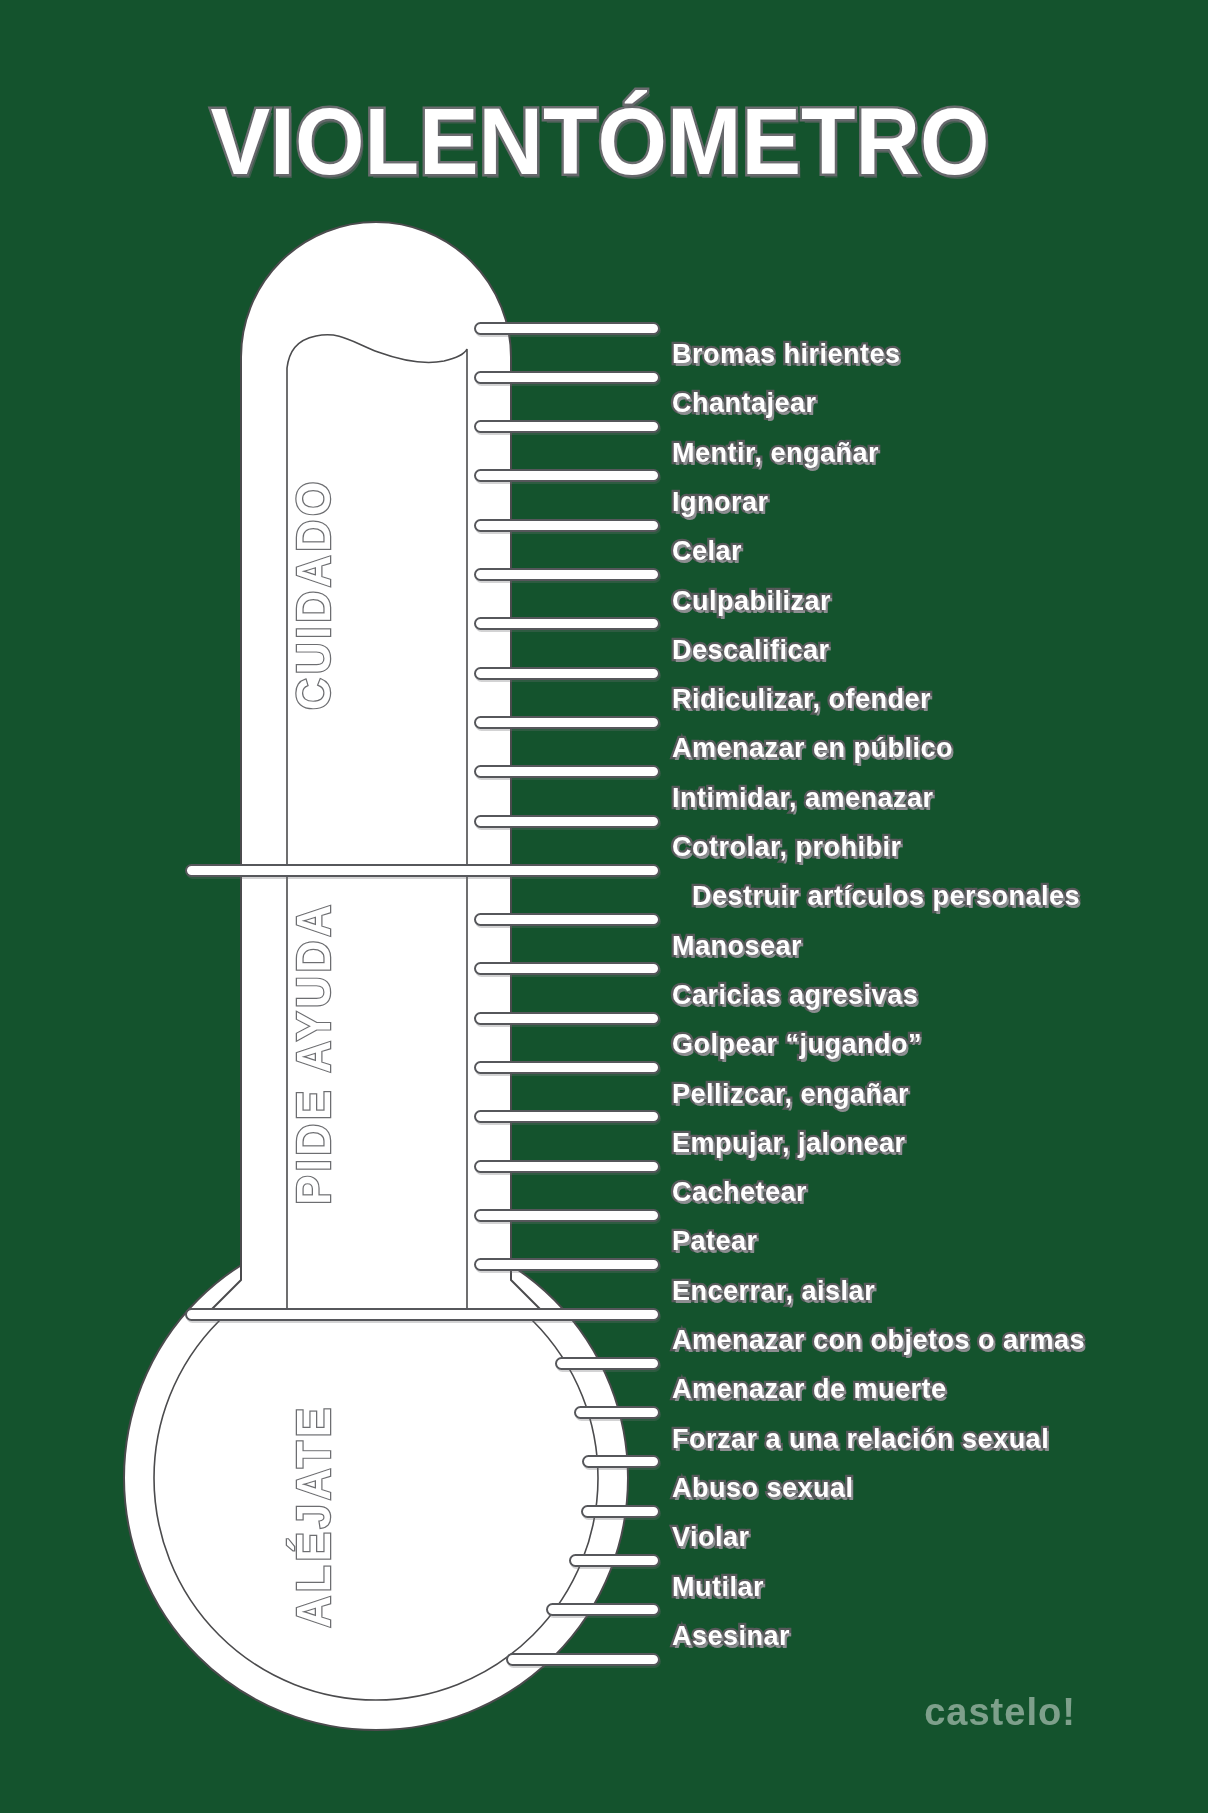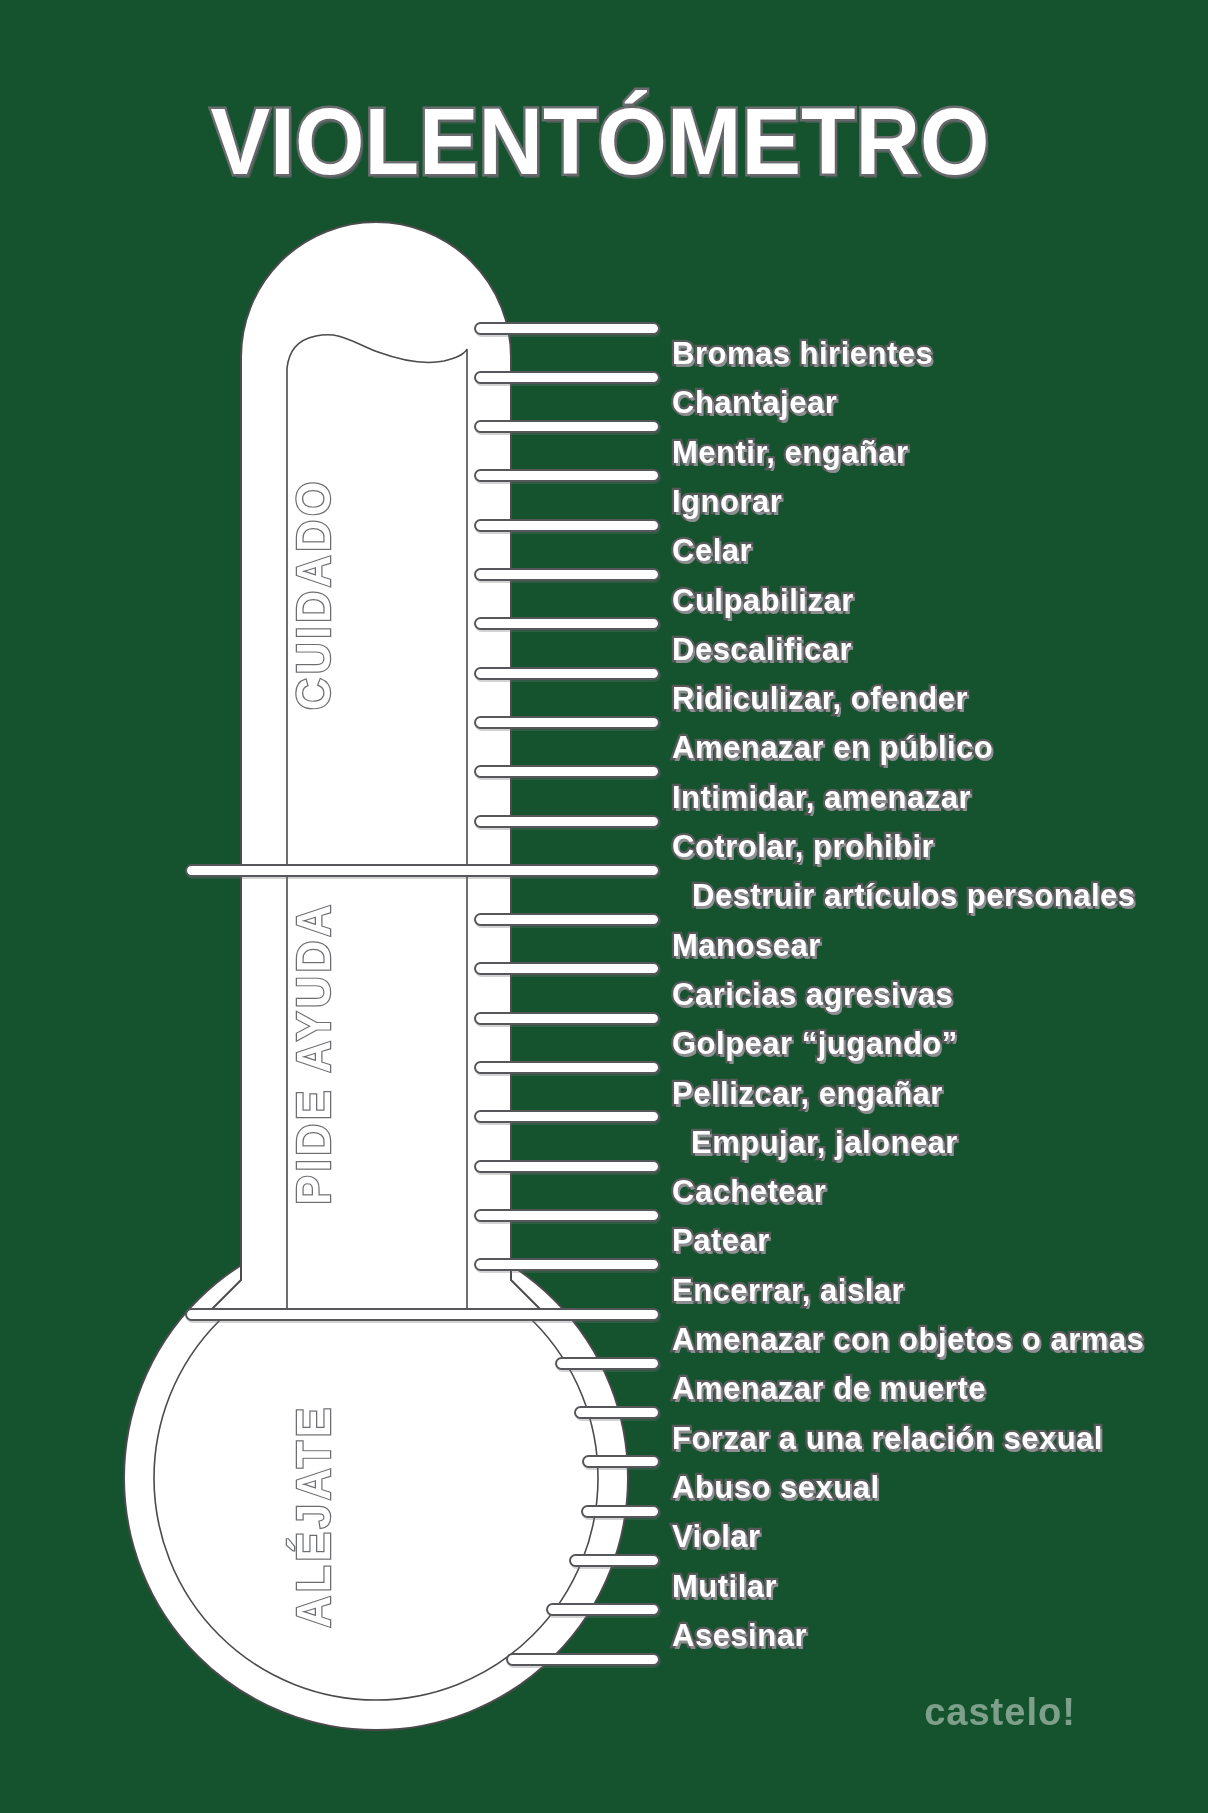--- a/index.html
+++ b/index.html
@@ -26,21 +26,21 @@
     background:#ffffff;
     border:2px solid #56575b;
     border-radius:9px;
     height:13px;
     box-sizing:border-box;
     box-shadow:1px 2px 0 rgba(109,110,113,0.3);
   }
   .item-label{
     position:absolute;z-index:4;
     transform:translateY(-50%);
-    font-size:31px;font-weight:bold;letter-spacing:0.5px;
+    font-size:27px;font-weight:bold;letter-spacing:0.5px;
     color:#ffffff;
     -webkit-text-stroke:4.5px #58595b;
     paint-order:stroke fill;
     text-shadow:2px 3px 0 #8d8e91;
     white-space:nowrap;
   }
   .section-label{
     position:absolute;z-index:2;
     transform:translate(-50%,-50%) rotate(-90deg) scaleX(0.92);
     font-size:48px;font-weight:bold;letter-spacing:4px;
@@ -122,21 +122,21 @@
       <div class="item-label" style="left: 672px; top: 649.8px;">Descalificar</div>
       <div class="item-label" style="left: 672px; top: 699.1px;">Ridiculizar, ofender</div>
       <div class="item-label" style="left: 672px; top: 748.4px;">Amenazar en público</div>
       <div class="item-label" style="left: 672px; top: 797.7px;">Intimidar, amenazar</div>
       <div class="item-label" style="left: 672px; top: 847px;">Cotrolar, prohibir</div>
       <div class="item-label" style="left: 672px; top: 896.3px; padding-left: 20px;">Destruir artículos personales</div>
       <div class="item-label" style="left: 672px; top: 945.6px;">Manosear</div>
       <div class="item-label" style="left: 672px; top: 994.9px;">Caricias agresivas</div>
       <div class="item-label" style="left: 672px; top: 1044.2px;">Golpear “jugando”</div>
       <div class="item-label" style="left: 672px; top: 1093.5px;">Pellizcar, engañar</div>
-      <div class="item-label" style="left: 672px; top: 1142.8px; margin-left: 19px;">Empujar, jalonear</div>
+      <div class="item-label" style="left: 672px; top: 1142.8px;">Empujar, jalonear</div>
       <div class="item-label" style="left: 672px; top: 1192.1px;">Cachetear</div>
       <div class="item-label" style="left: 672px; top: 1241.4px;">Patear</div>
       <div class="item-label" style="left: 672px; top: 1290.7px;">Encerrar, aislar</div>
       <div class="item-label" style="left: 672px; top: 1340px;">Amenazar con objetos o armas</div>
       <div class="item-label" style="left: 672px; top: 1389.3px;">Amenazar de muerte</div>
       <div class="item-label" style="left: 672px; top: 1438.6px;">Forzar a una relación sexual</div>
       <div class="item-label" style="left: 672px; top: 1487.9px;">Abuso sexual</div>
       <div class="item-label" style="left: 672px; top: 1537.2px;">Violar</div>
       <div class="item-label" style="left: 672px; top: 1586.5px;">Mutilar</div>
       <div class="item-label" style="left: 672px; top: 1635.8px;">Asesinar</div>

